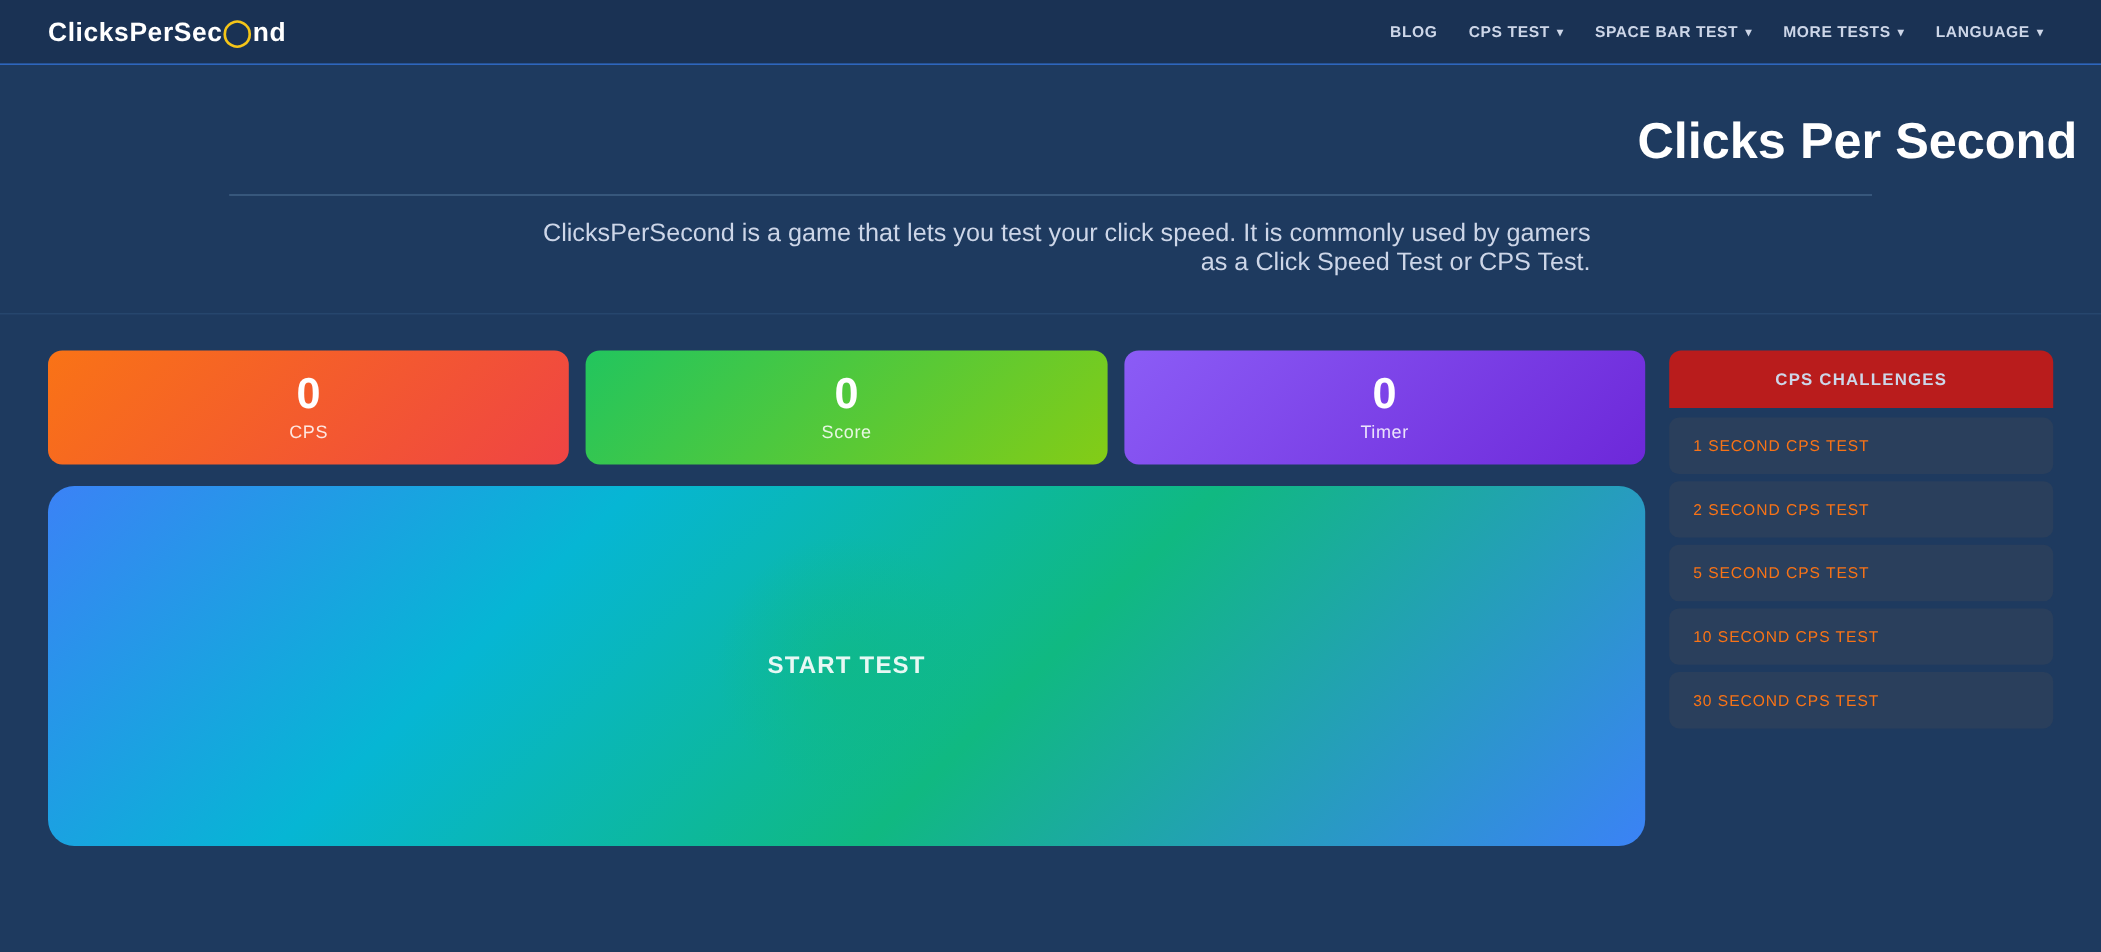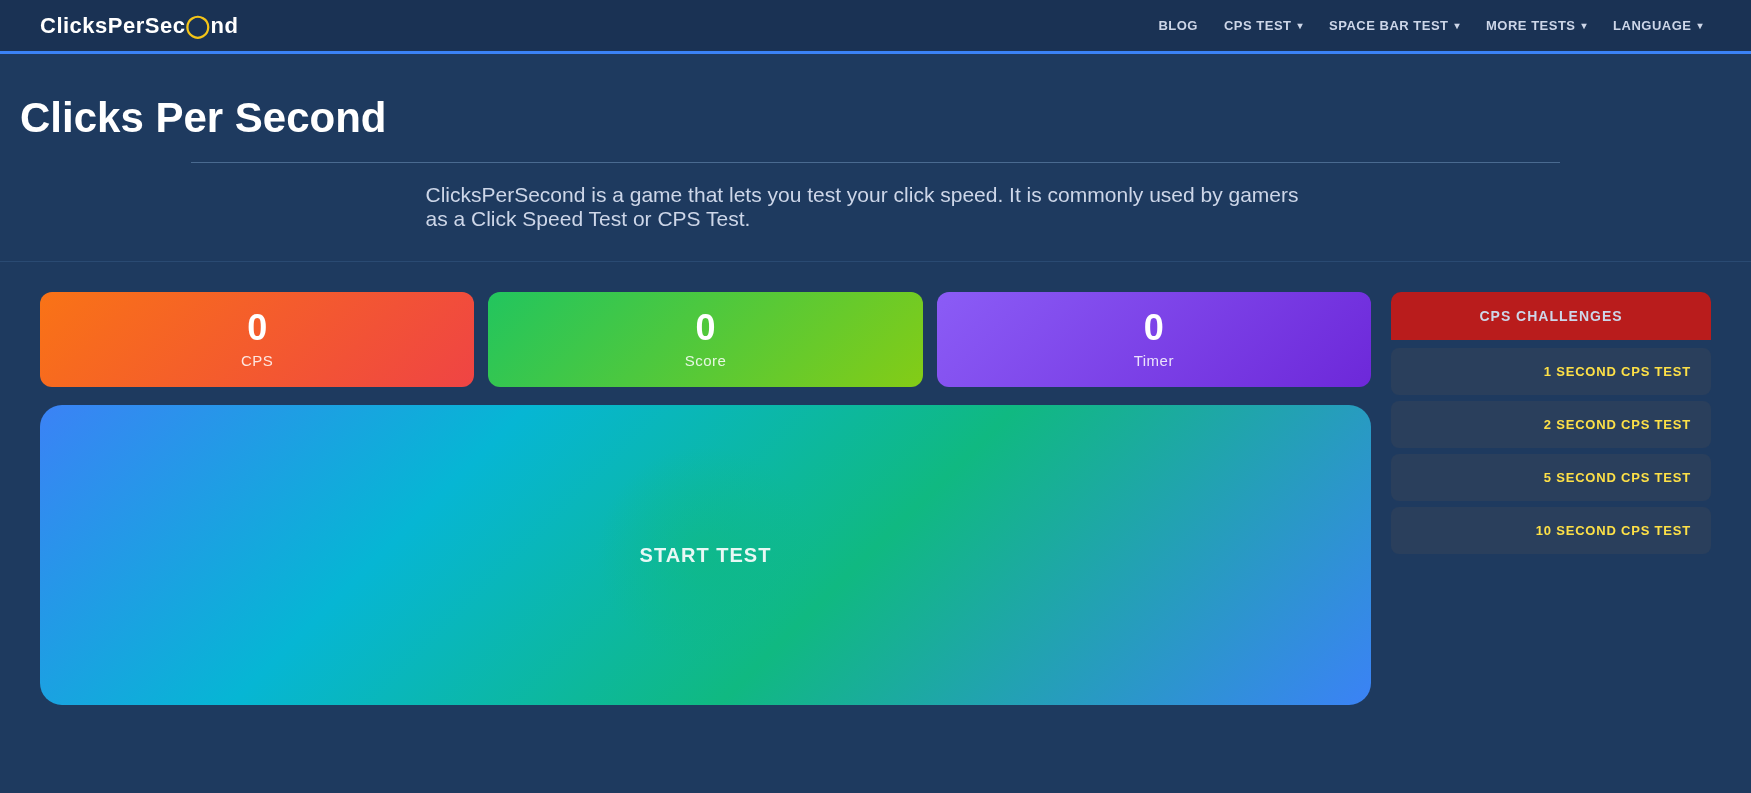--- a/index.html
+++ b/index.html
@@ -12,21 +12,21 @@
     }
 
     
     nav {
       background-color: #1a3254;
       display: flex;
       align-items: center;
       justify-content: space-between;
       padding: 0 40px;
       height: 54px;
-      border-bottom: 3px solid #3b82f6;
+      border-bottom: 1px solid #3b82f6;
     }
     .nav-logo {
       display: flex;
       align-items: center;
     }
     .logo-text {
       font-size: 22px;
       font-weight: 600;
       color: #fff;
       letter-spacing: 0.5px;
@@ -52,21 +52,21 @@
       gap: 4px;
     }
     .nav-links li a .caret {
       font-size: 10px;
       margin-left: 2px;
     }
 
     
     .hero {
       background-color: #1e3a5f;
-      text-align: left;
+      text-align: right;
       padding: 40px 20px 30px;
       border-bottom: 1px solid #2a4a72;
     }
     .hero h1 {
       font-size: 42px;
       font-weight: 700;
       color: #fff;
       margin-bottom: 20px;
     }
     .hero-divider {
@@ -184,24 +184,24 @@
     .challenge-list {
       display: flex;
       flex-direction: column;
       gap: 6px;
       padding: 8px 0;
     }
     .challenge-item {
       background-color: #2a3f5c;
       border-radius: 8px;
       padding: 16px 20px;
-      text-align: right;
+      text-align: left;
       font-size: 13px;
-      font-weight: 700;
-      color: #fde047;
+      font-weight: 400;
+      color: #f97316;
       letter-spacing: 0.8px;
       cursor: pointer;
       transition: background 0.2s;
     }
   </style>
 </head>
 <body>
 
 <nav>
   <div class="nav-logo">
@@ -271,16 +271,17 @@
 
   </div>
 
   <div class="right-panel">
     <div class="challenges-header">CPS CHALLENGES</div>
     <div class="challenge-list">
       <div class="challenge-item">1 SECOND CPS TEST</div>
       <div class="challenge-item">2 SECOND CPS TEST</div>
       <div class="challenge-item">5 SECOND CPS TEST</div>
       <div class="challenge-item">10 SECOND CPS TEST</div>
+      <div class="challenge-item">30 SECOND CPS TEST</div>
     </div>
   </div>
 
 </div>
 
 </body></html>

